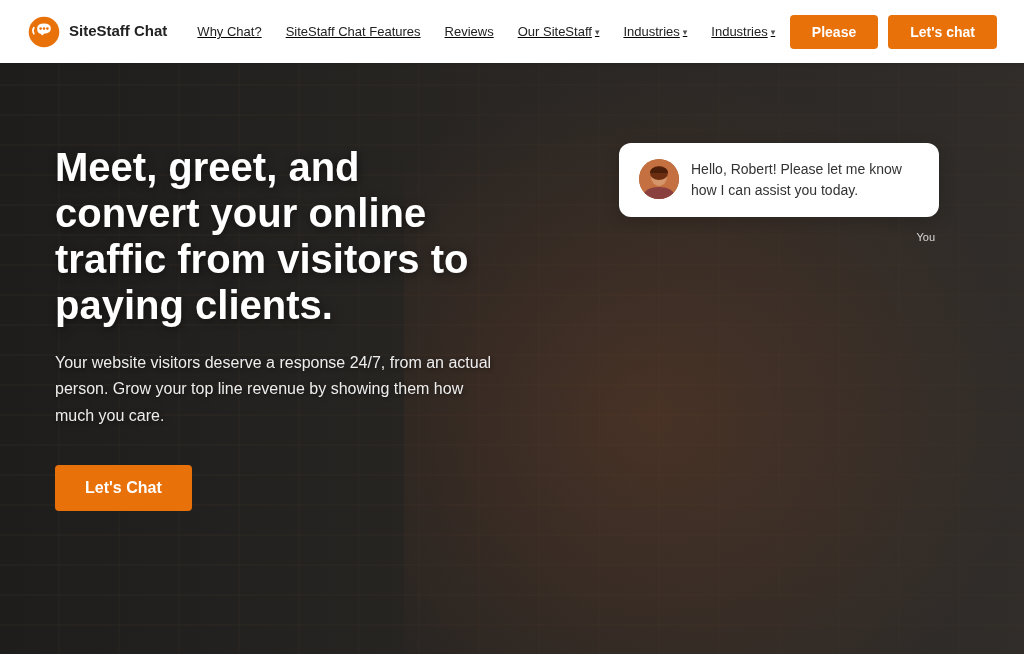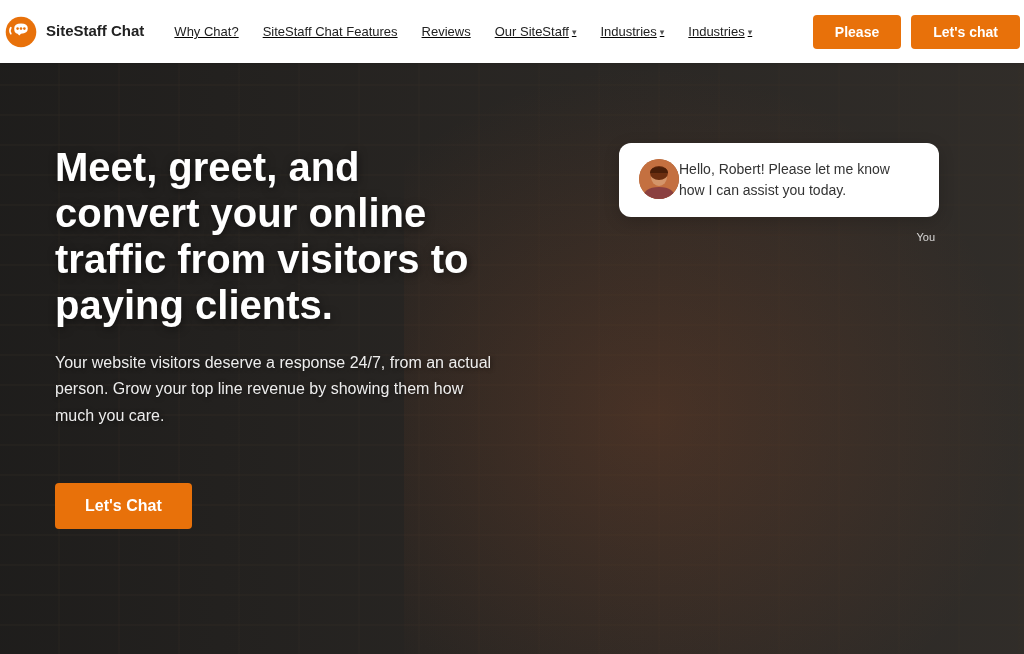--- a/index.html
+++ b/index.html
@@ -13,21 +13,21 @@
     }
 
     
     nav {
       position: absolute;
       top: 0; left: 0; right: 0;
       height: 63px;
       background: #fff;
       display: flex;
       align-items: center;
-      padding: 0 4px;
+      padding: 0 27px;
       z-index: 10;
       box-shadow: 0 1px 4px rgba(0,0,0,0.12);
     }
 
     .nav-logo {
       display: flex;
       align-items: center;
       gap: 8px;
       margin-right: 20px;
       text-decoration: none;
@@ -172,21 +172,21 @@
       color: #fff;
       margin-bottom: 22px;
       text-shadow: 1px 2px 8px rgba(0,0,0,0.5);
       margin-top: 21px;
     }
 
     .hero-subtext {
       font-size: 16px;
       color: rgba(255,255,255,0.92);
       line-height: 1.65;
-      margin-bottom: 54px;
+      margin-bottom: 36px;
       text-shadow: 1px 1px 4px rgba(0,0,0,0.5);
     }
 
     .btn-hero-cta {
       background: #e8710a;
       color: #fff;
       border: none;
       border-radius: 4px;
       padding: 14px 30px;
       font-size: 16px;
@@ -207,21 +207,21 @@
     }
 
     .chat-bubble-agent {
       background: #fff;
       border-radius: 12px;
       padding: 16px 20px;
       max-width: 320px;
       width: 320px;
       display: flex;
       align-items: flex-start;
-      gap: 0;
+      gap: 12px;
       box-shadow: 0 4px 16px rgba(0,0,0,0.18);
     }
 
     .agent-avatar {
       width: 40px;
       height: 40px;
       border-radius: 50%;
       background: linear-gradient(135deg, #c47040 0%, #8b4513 100%);
       flex-shrink: 0;
       display: flex;

